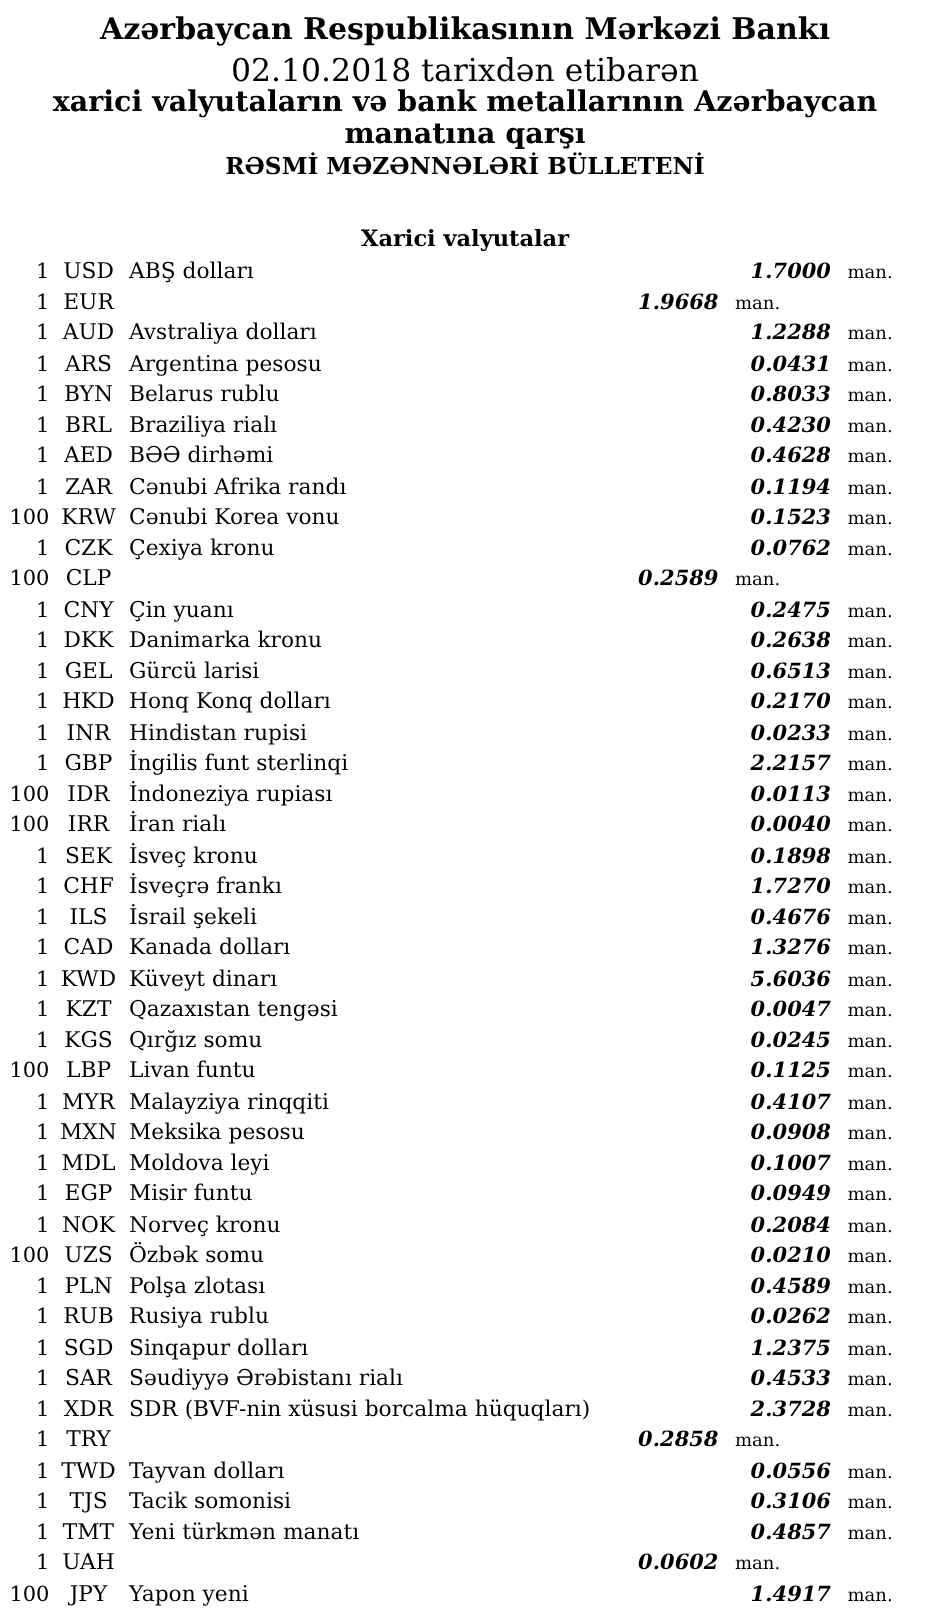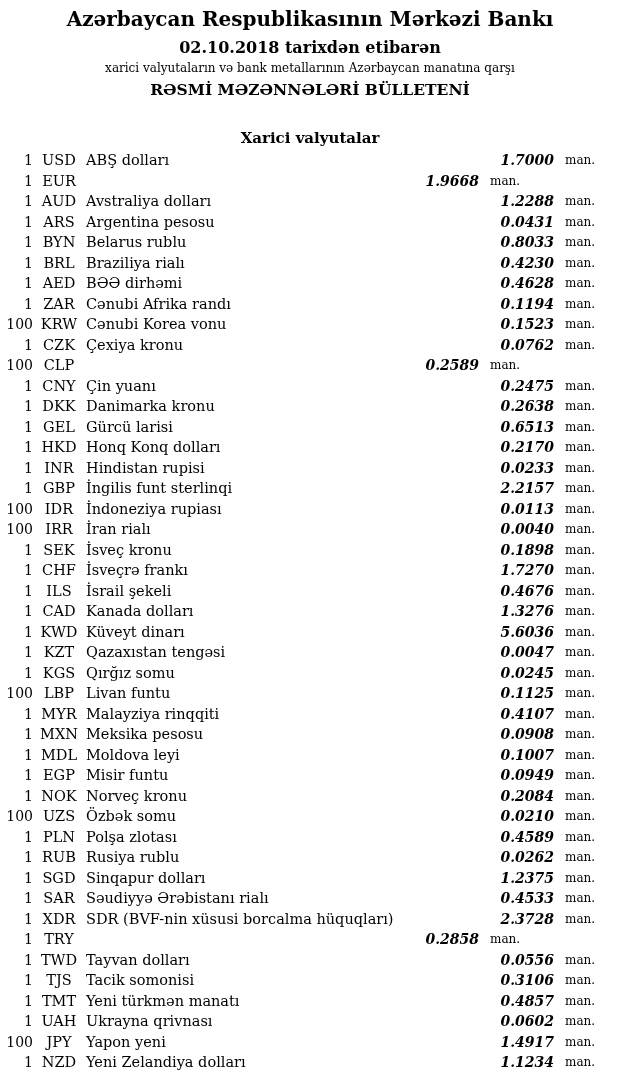--- a/index.html
+++ b/index.html
@@ -20,28 +20,28 @@
     text-align: center;
   }
   .doc-title {
     padding-top: 6px;
     font-size: 20px;
     line-height: 26px;
     font-weight: bold;
   }
   .doc-dateline {
     margin-top: 5px;
-    font-size: 16px;
+    font-size: 21px;
+    line-height: 21px;
+    font-weight: normal;
+  }
+  .doc-subtitle {
+    font-size: 19px;
     line-height: 21px;
     font-weight: bold;
-  }
-  .doc-subtitle {
-    font-size: 12px;
-    line-height: 21px;
-    font-weight: normal;
   }
   .doc-bulletin-title {
     font-size: 15.5px;
     line-height: 22px;
     font-weight: bold;
   }
   .section-title {
     margin-top: 27px;
     text-align: center;
     font-size: 15px;
@@ -386,21 +386,20 @@
       <div class="row">
     <span class="cell-qty">1</span>
     <span class="cell-code">TMT</span>
     <span class="cell-name">Yeni türkmən manatı</span>
     <span class="cell-rate">0.4857</span>
     <span class="cell-unit">man.</span>
   </div>
       <div class="row">
     <span class="cell-qty">1</span>
     <span class="cell-code">UAH</span>
-    <span class="cell-name">Ukrayna qrivnası</span>
     <span class="cell-rate">0.0602</span>
     <span class="cell-unit">man.</span>
   </div>
       <div class="row">
     <span class="cell-qty">100</span>
     <span class="cell-code">JPY</span>
     <span class="cell-name">Yapon yeni</span>
     <span class="cell-rate">1.4917</span>
     <span class="cell-unit">man.</span>
   </div>

